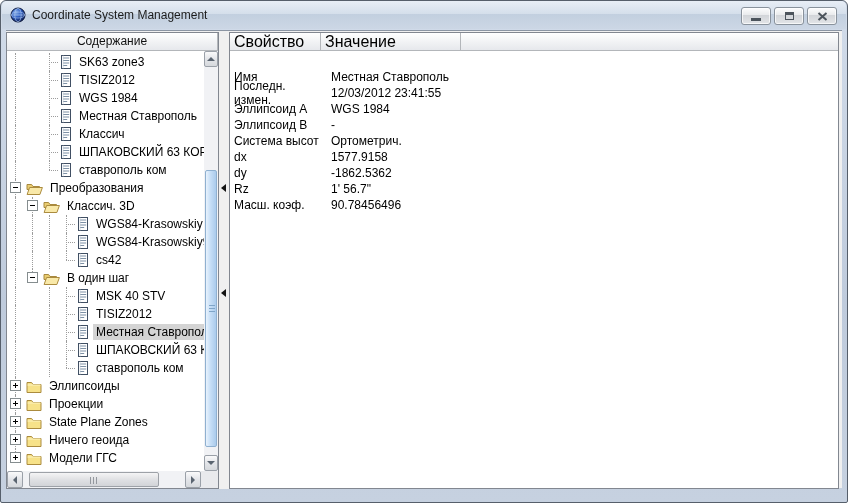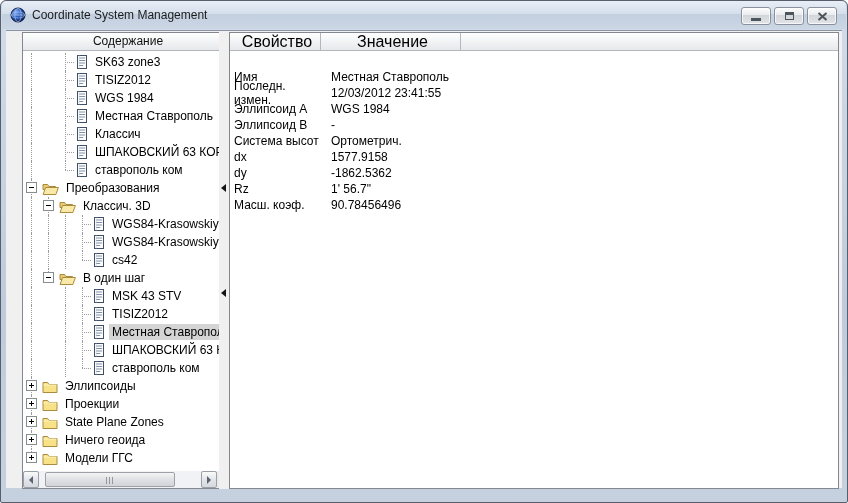--- a/index.html
+++ b/index.html
@@ -21,21 +21,21 @@
     display:flex; align-items:center; justify-content:center;
     box-shadow:inset 0 0 0 1px rgba(255,255,255,.7); }
   .ic-min { width:10px; height:3px; background:#4c545c; margin-top:7px; }
   .ic-max { width:9px; height:8px; border:1px solid #4c545c; border-top:3px solid #4c545c; }
 
   
   .client { position:absolute; left:5px; right:5px; top:29px; bottom:14px;
     background:#f0f0f0; border-top:1px solid #8b95a3; }
 
   .panel { position:absolute; top:1px; height:457px; background:#fff; border:1px solid #828790; }
-  .tree-panel { left:16px; width:213px; }
+  .tree-panel { left:0; width:213px; }
   .props-panel { left:223px; width:610px; }
 
   .hdr { background:linear-gradient(#ffffff,#f1f2f4 55%,#e6e8ec);
     border-bottom:1px solid #b3b6ba; font-size:12px; color:#111; }
   .tree-header { position:absolute; top:0; left:0; right:0; height:18px;
     text-align:center; line-height:17px; border-right:1px solid #b3b6ba; }
 
   
   .tree-main { position:absolute; top:18px; left:0; right:0; bottom:17px; overflow:hidden; }
   .tree-rows { position:absolute; top:2px; left:0; right:14px; bottom:0; overflow:hidden; }
@@ -82,21 +82,21 @@
 
   
   .splitter { position:absolute; left:213px; top:1px; width:10px; height:457px; background:#f0f0f0; }
   .split-arrow { position:absolute; left:2px; width:0; height:0;
     border-top:4px solid transparent; border-bottom:4px solid transparent; border-right:5px solid #141414; }
   .sa1 { top:152px; } .sa2 { top:257px; }
 
   
   .props-header { display:flex; height:18px; }
   .ph { line-height:17px; padding-left:4px; border-right:1px solid #b3b6ba;
-    background:linear-gradient(#ffffff,#f1f2f4 55%,#e6e8ec); border-bottom:1px solid #b3b6ba;text-align:center; }
+    background:linear-gradient(#ffffff,#f1f2f4 55%,#e6e8ec); border-bottom:1px solid #b3b6ba; }
   .ph1 { width:91px; } .ph2 { width:140px; } .ph3 { flex:1; border-right:none; }
   .prop-rows { padding-top:18px; }
   .prop-row { display:flex; height:16px; align-items:center; }
   .pr-name  { width:91px; padding-left:4px; font-size:12px; color:#000; flex:none; }
   .pr-value { padding-left:10px; font-size:12px; color:#000; white-space:pre; }
 </style>
 </head>
 <body>
 
 <div class="window">
@@ -353,21 +353,21 @@
               <span class="ticon">
                 <svg width="12" height="14" viewBox="0 0 12 14">
                   <rect x="1.5" y="0.5" width="9" height="13" fill="#ffffff" stroke="#404f63"></rect>
                   <line x1="3" y1="3" x2="9.2" y2="3" stroke="#7e91a6"></line>
                   <line x1="3" y1="5.5" x2="9.2" y2="5.5" stroke="#7e91a6"></line>
                   <line x1="3" y1="8" x2="9.2" y2="8" stroke="#7e91a6"></line>
                   <line x1="3" y1="10.5" x2="7.2" y2="10.5" stroke="#7e91a6"></line>
                   <line x1="3.2" y1="0.5" x2="3.2" y2="13.5" stroke="#c6d0da" stroke-width="0.6"></line>
                 </svg>
               </span>
-              <span class="tlabel">MSK 43 STV</span>
+              <span class="tlabel">MSK 40 STV</span>
             </div>
             <div class="tree-row">
               <span class="c cv"></span>
               <span class="c"></span>
               <span class="c cv"></span>
               <span class="c cv ch"></span>
               <span class="ticon">
                 <svg width="12" height="14" viewBox="0 0 12 14">
                   <rect x="1.5" y="0.5" width="9" height="13" fill="#ffffff" stroke="#404f63"></rect>
                   <line x1="3" y1="3" x2="9.2" y2="3" stroke="#7e91a6"></line>

